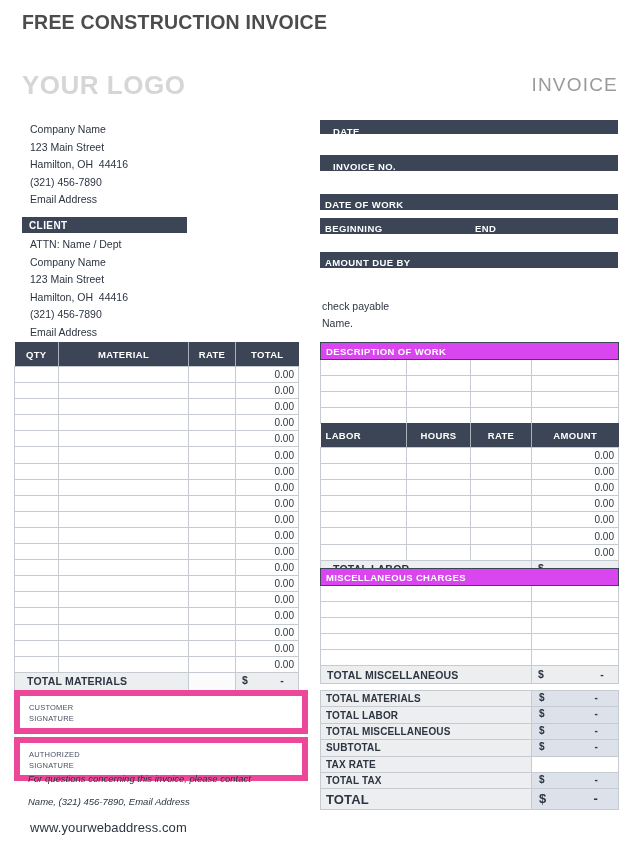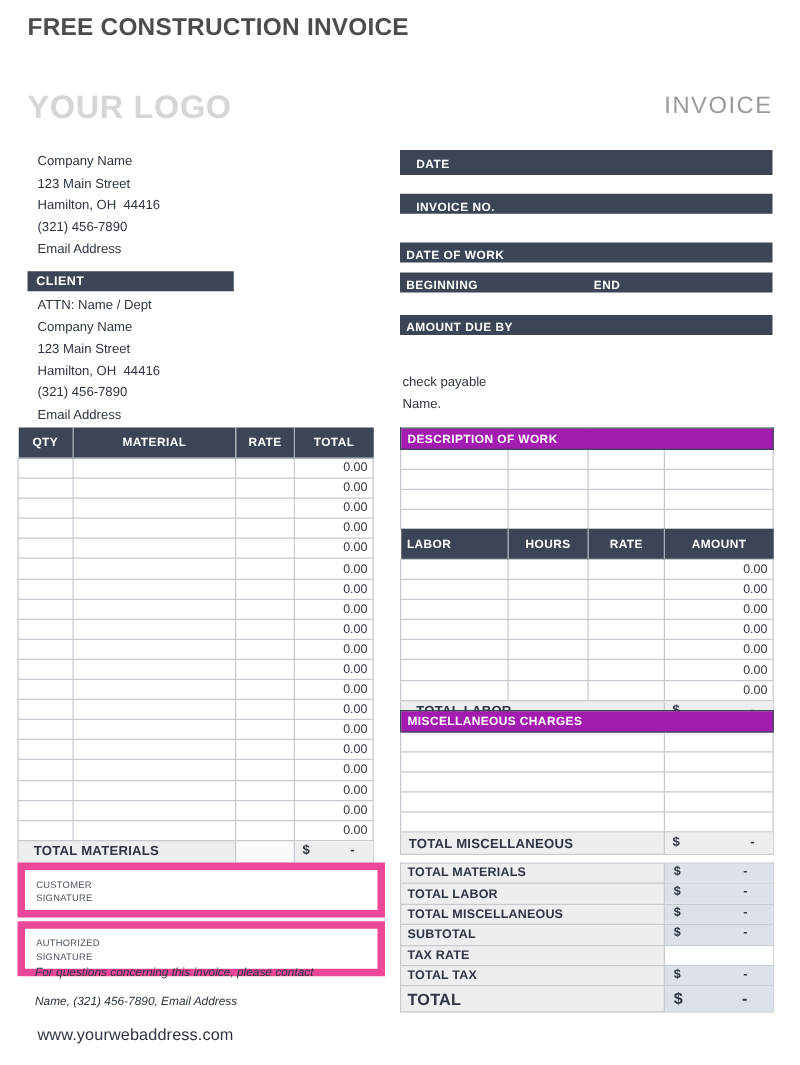--- a/index.html
+++ b/index.html
@@ -79,21 +79,21 @@
   .tbl th:last-child { border-right: none; }
   .tbl td {
     height: 15.1px; padding: 0 4px;
     border: 1px solid #c6cbd2;
     font-size: 10px;
   }
   .num { text-align: right; color: #2d3542; }
 
   
   .sec-head td {
-    background: #a21caf; color: #fff;
+    background: #d946ef; color: #fff;
     font-size: 9.5px; font-weight: bold; letter-spacing: .35px;
     height: 16px; border: 1px solid #3b4556; padding: 0 0 0 5px;
     text-align: left;
   }
 
   
   .tot-row td {
     background: #eceef0; font-size: 10.5px; font-weight: bold;
     height: 17px; letter-spacing: .2px;
   }
@@ -163,21 +163,21 @@
 
   <div class="addr-block" style="left:30px; top:236px;">
     <div class="addr-line">ATTN: Name / Dept</div>
     <div class="addr-line">Company Name</div>
     <div class="addr-line">123 Main Street</div>
     <div class="addr-line">Hamilton, OH  44416</div>
     <div class="addr-line">(321) 456-7890</div>
     <div class="addr-line">Email Address</div>
   </div>
 
-  <div class="hdr-bar" style="left:320px; top:120px; width:298px; height:20px;">
+  <div class="hdr-bar" style="left:320px; top:120px; width:298px; height:14px;">
     <span class="hdr-indent">DATE</span>
   </div>
 
   <div class="hdr-bar" style="left:320px; top:155px; width:298px; height:16px;">
     <span class="hdr-indent">INVOICE NO.</span>
   </div>
 
   <div class="hdr-bar" style="left:320px; top:194px; width:298px; height:16px;">
     <span class="hdr-indent0">DATE OF WORK</span>
   </div>

